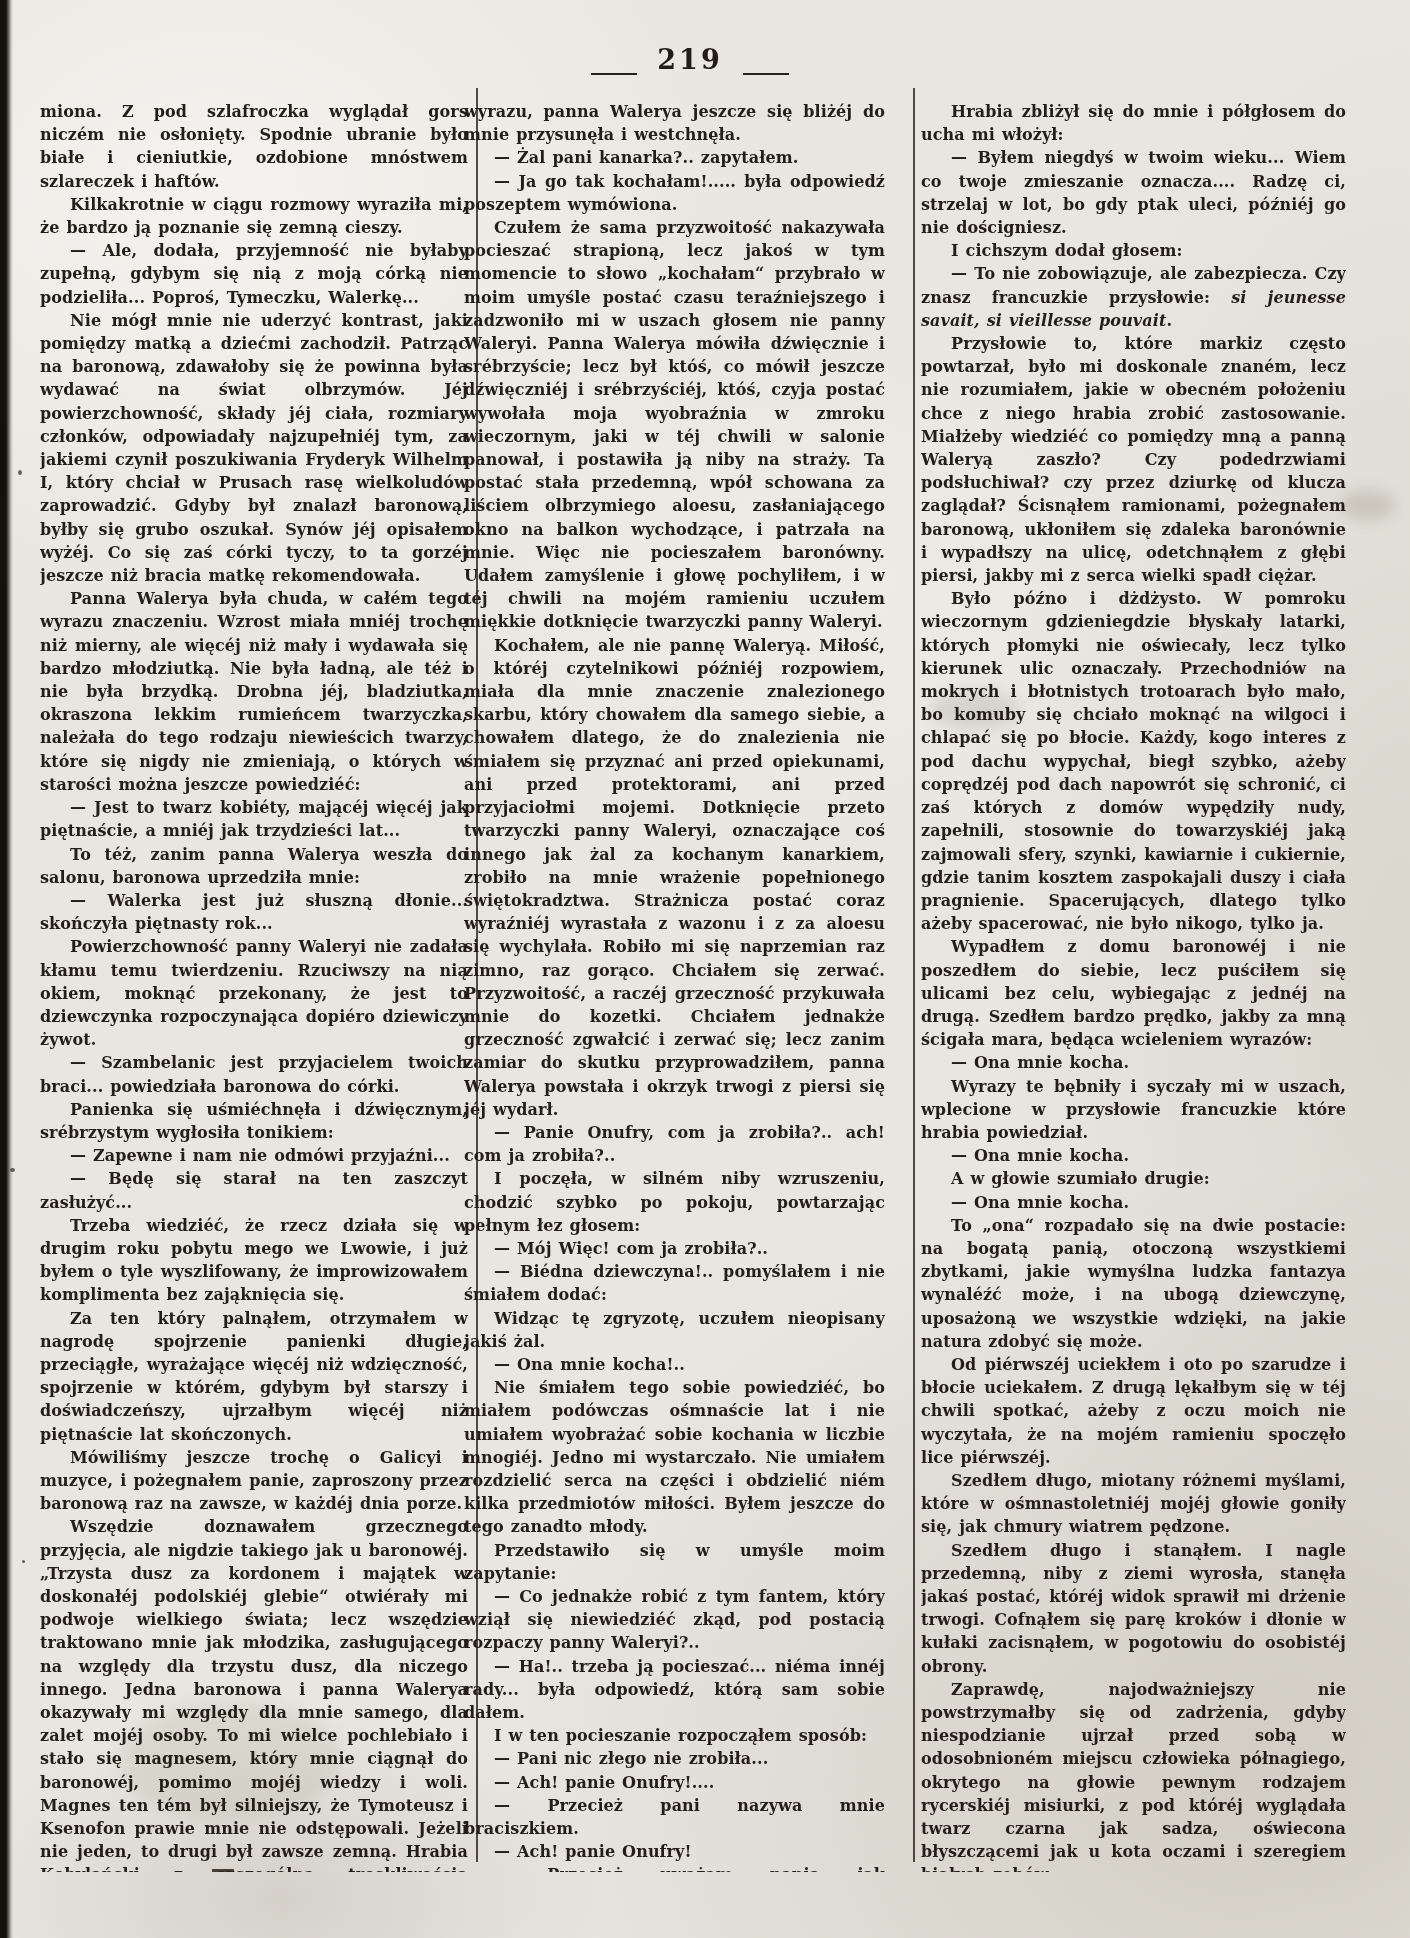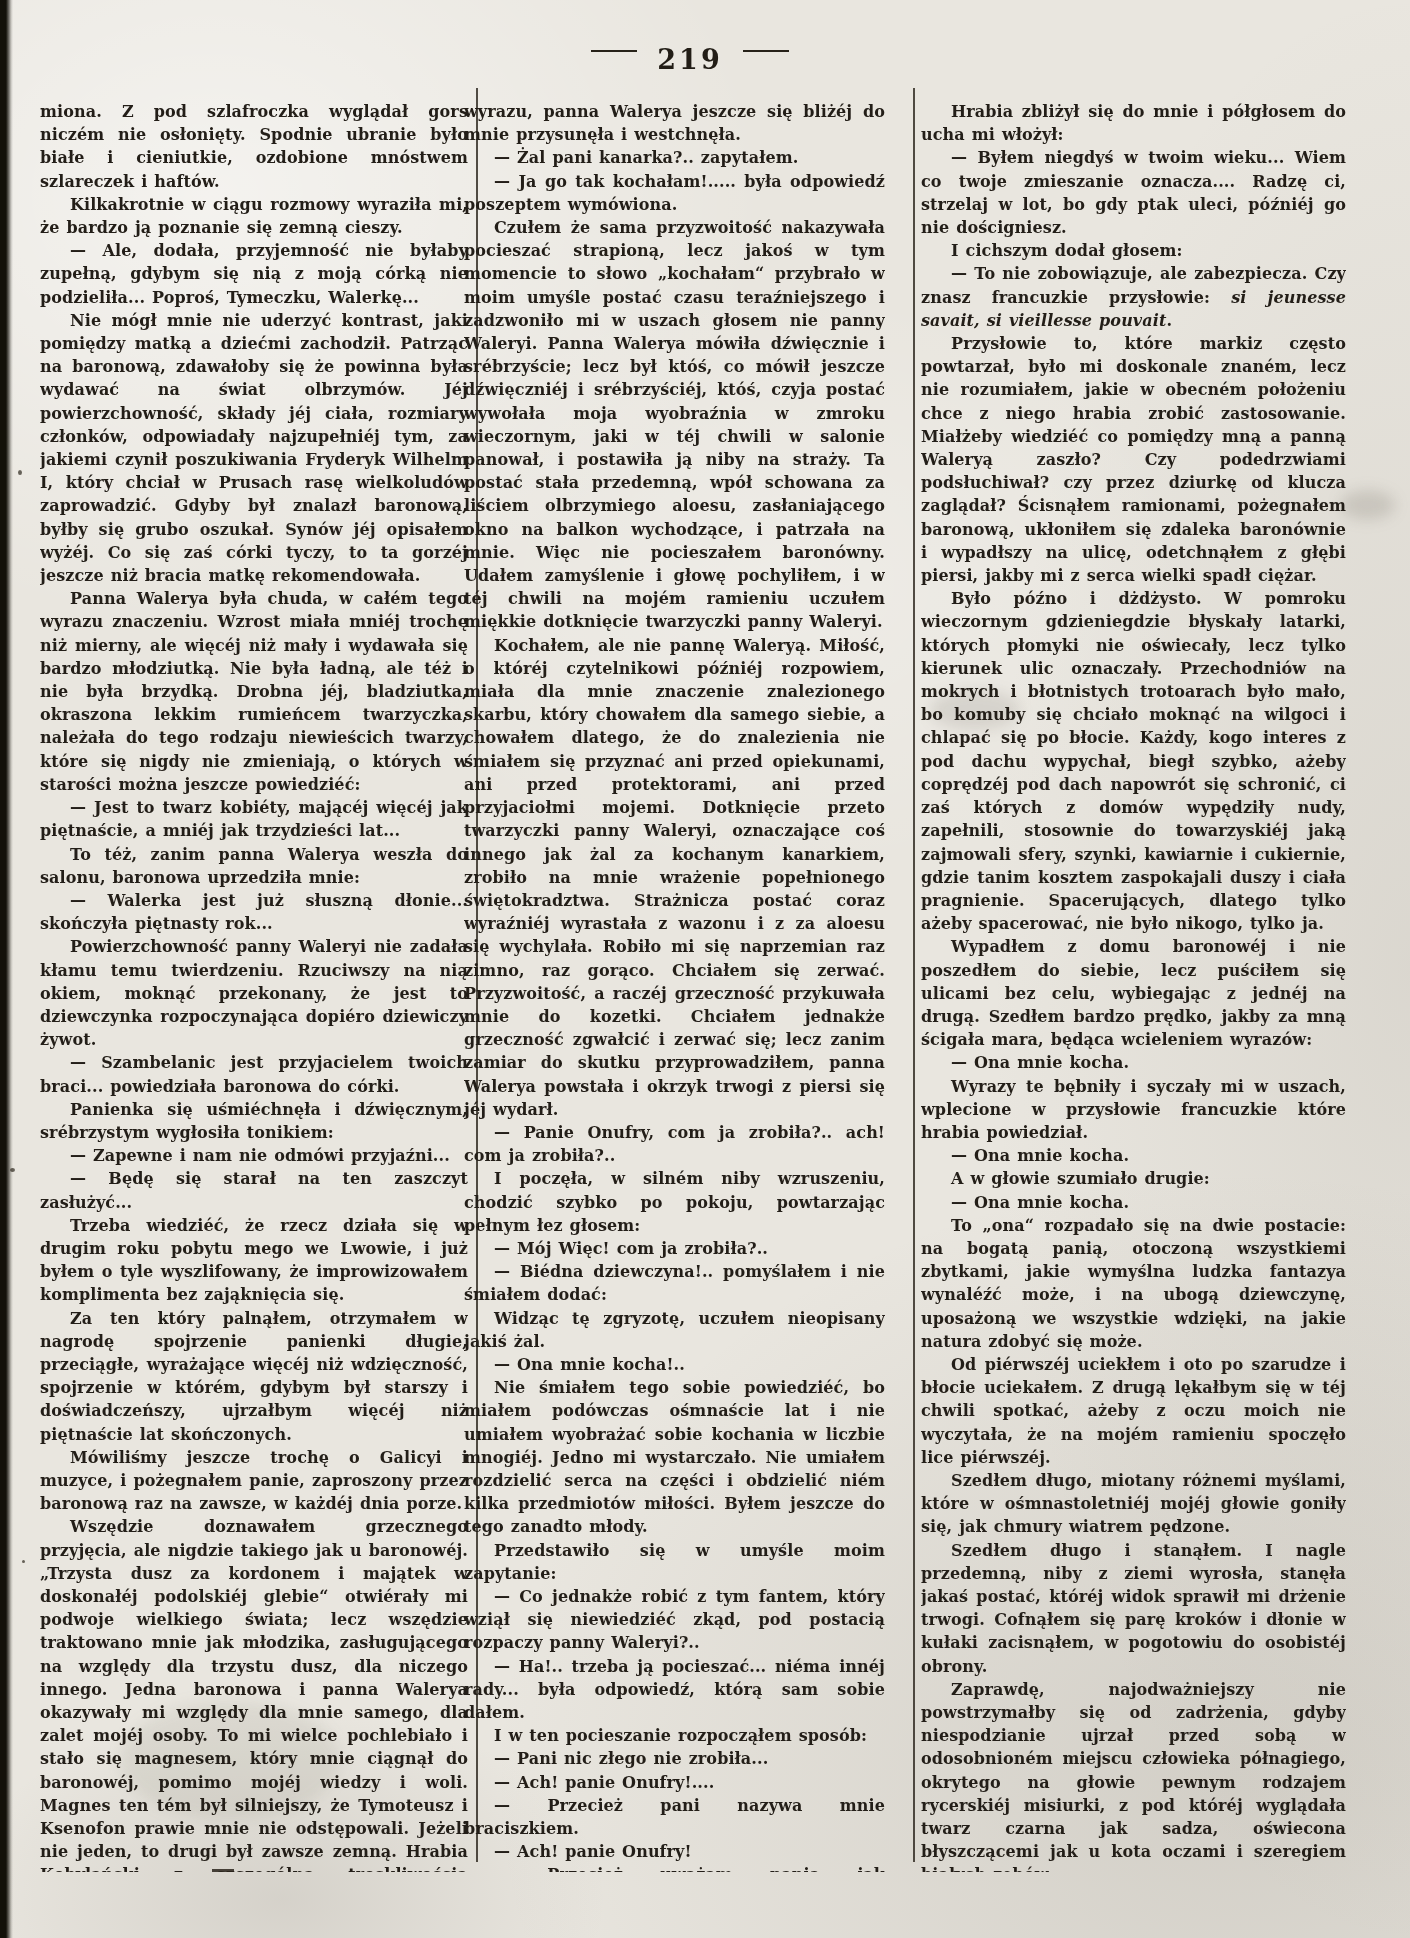--- a/index.html
+++ b/index.html
@@ -22,21 +22,21 @@
   .scan-edge{
     position:absolute;left:0;top:0;bottom:0;width:13px;
     background:linear-gradient(90deg,#131109 0px,#131109 6px,rgba(19,17,9,.55) 9px,rgba(19,17,9,.18) 11px,transparent 13px);
   }
   .speck{position:absolute;background:#2c261d;border-radius:50%;opacity:.7;}
   .stain{position:absolute;border-radius:50%;filter:blur(7px);}
 
   
   .header{
     position:absolute;top:44px;left:590px;width:200px;
-    display:flex;align-items:flex-start;justify-content:center;gap:20px;
+    display:flex;align-items:flex-end;justify-content:center;gap:20px;
   }
   .header .rule{width:46px;height:2.4px;background:#272219;margin-top:6px;}
   .page-number{
     font-size:27px;font-weight:bold;letter-spacing:3px;color:#221d16;
   }
 
   
   .col-rule{position:absolute;top:88px;height:1774px;width:1.6px;background:rgba(45,39,31,.82);}
   .col-rule.r1{left:476px;}
   .col-rule.r2{left:913px;}

